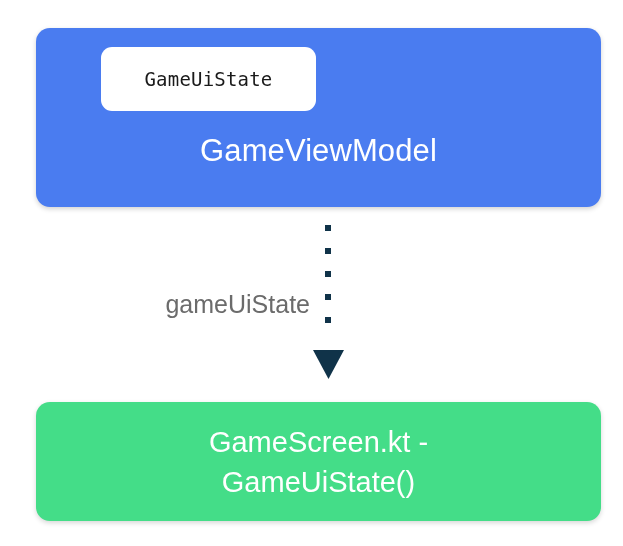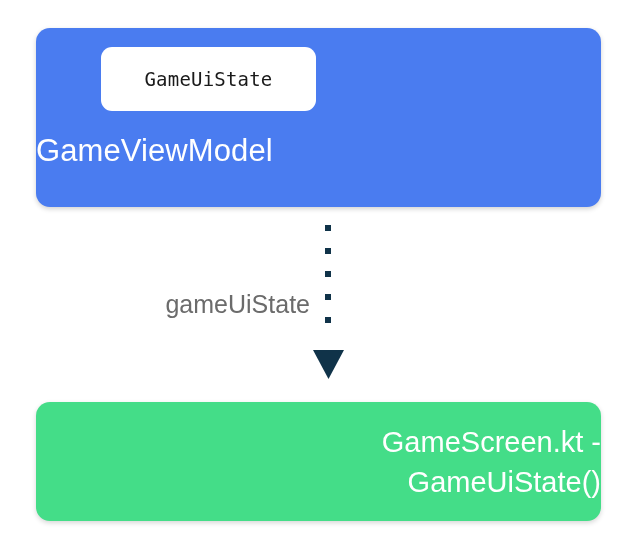--- a/index.html
+++ b/index.html
@@ -50,20 +50,21 @@
     font-size: 19px;
     color: #1a1a1a;
     letter-spacing: 0.2px;
     white-space: nowrap;
   }
   .viewmodel-title {
     position: absolute;
     left: 0;
     right: 0;
     top: 104px;
+    text-align: center;
     font-size: 31px;
     color: #ffffff;
     font-weight: 400;
     letter-spacing: 0.1px;
     line-height: 38px;
     white-space: nowrap;
   }
 
   
   .connector {
@@ -92,21 +93,21 @@
     left: 36px;
     top: 402px;
     width: 565px;
     height: 119px;
     background: #44dd88;
     border-radius: 14px;
     box-shadow: 0 2px 5px rgba(0,0,0,0.16);
     box-sizing: border-box;
     display: flex;
     flex-direction: column;
-    align-items: flex-end;
+    align-items: center;
     justify-content: center;
   }
   .screen-title-line {
     font-size: 29px;
     color: #ffffff;
     line-height: 40px;
     text-align: center;
     white-space: nowrap;
   }
 </style>

